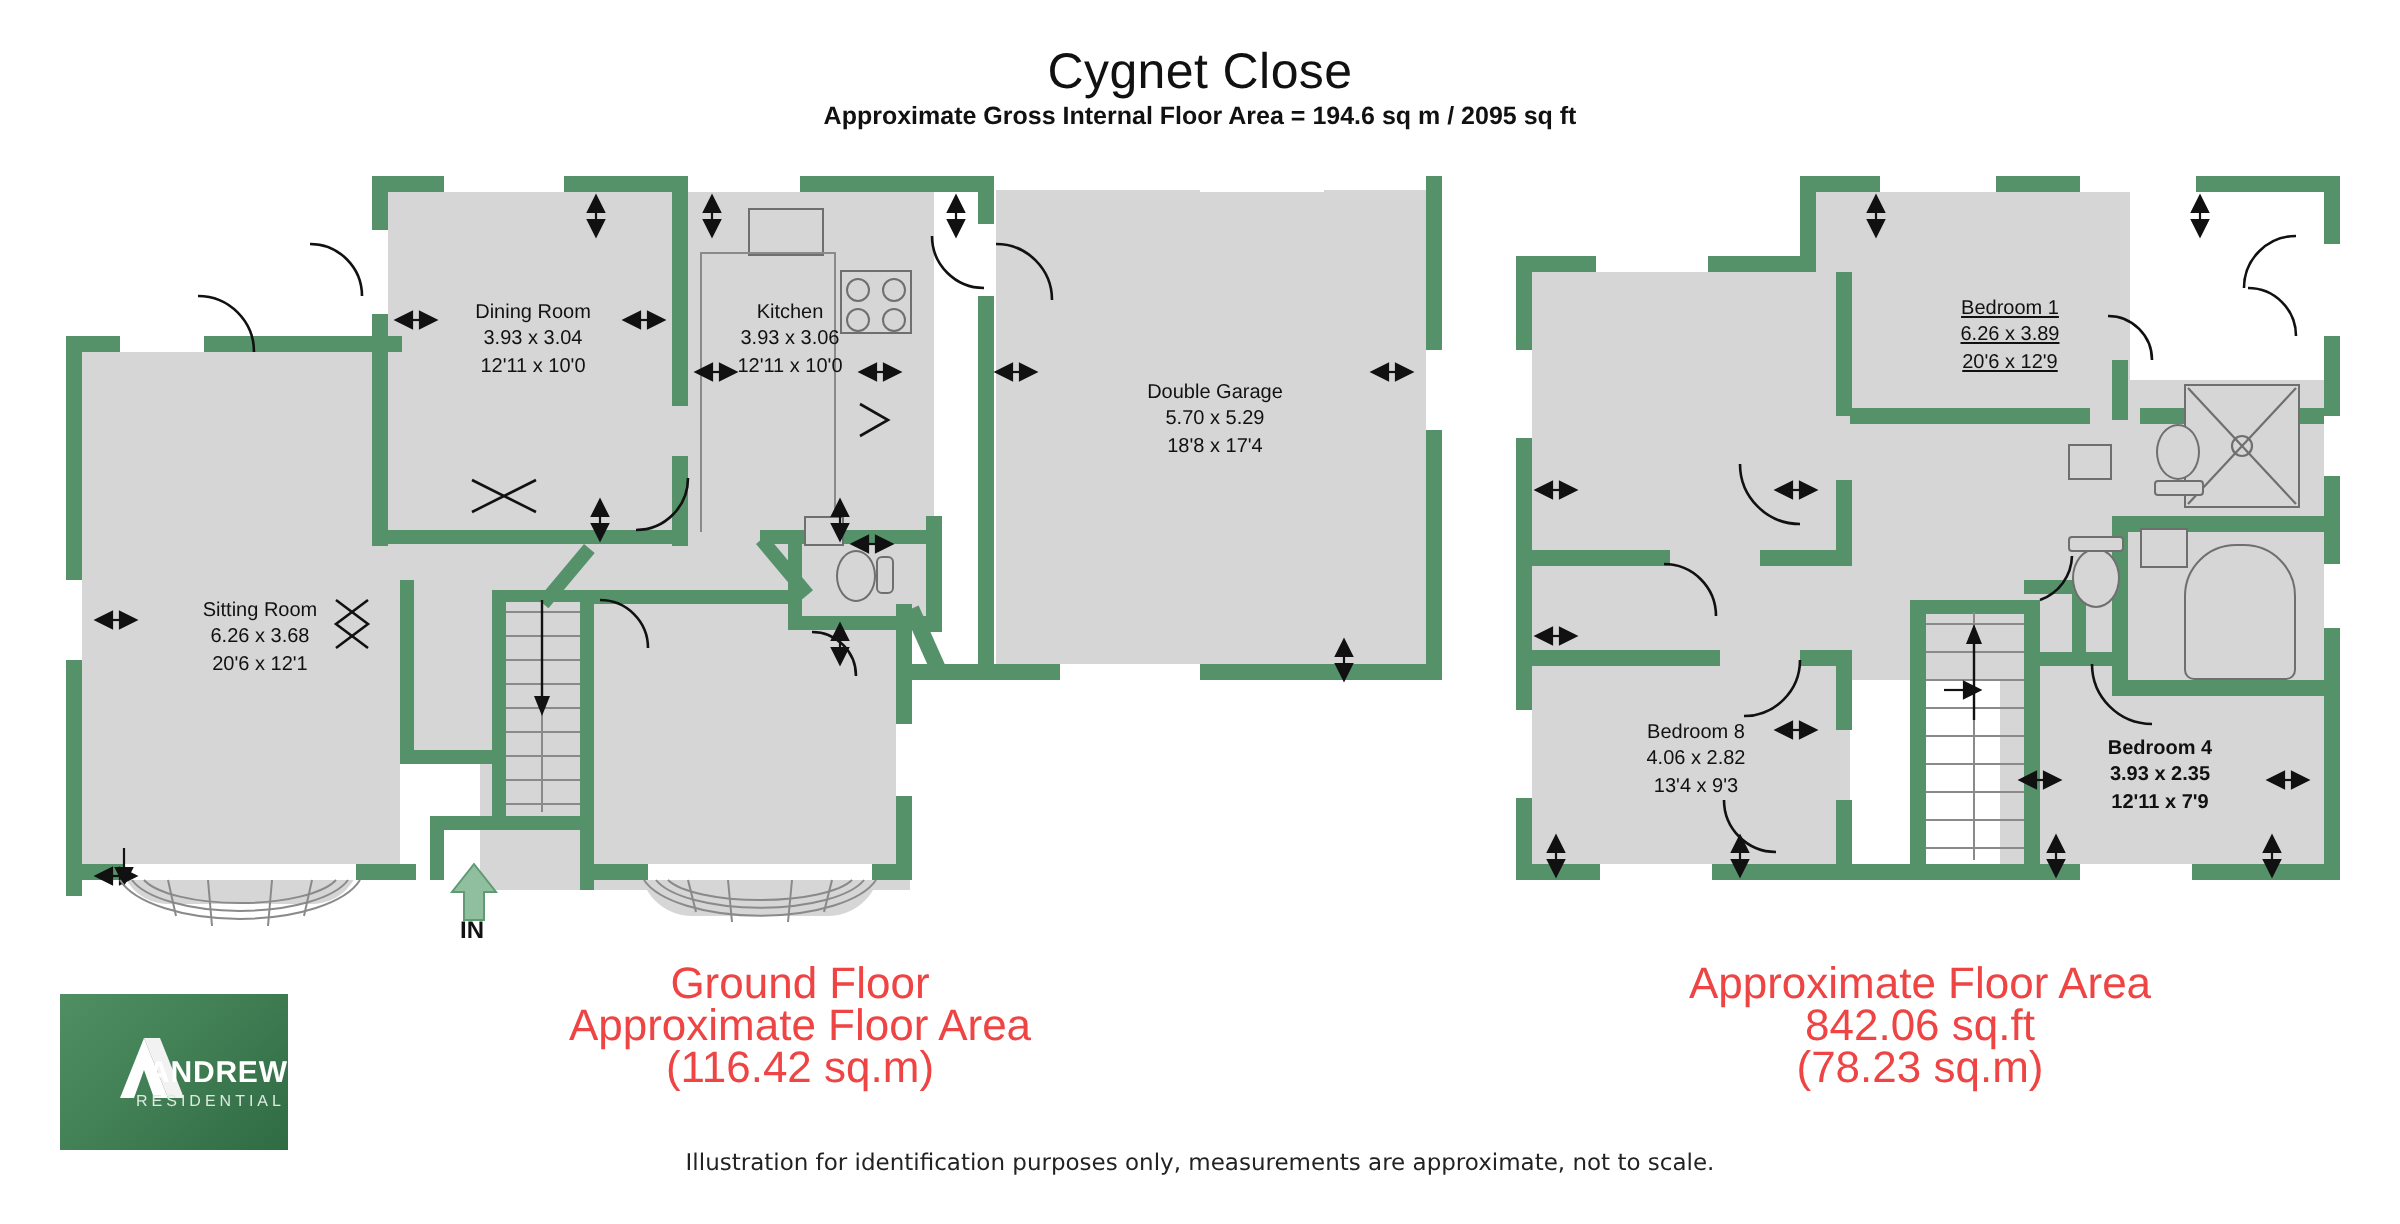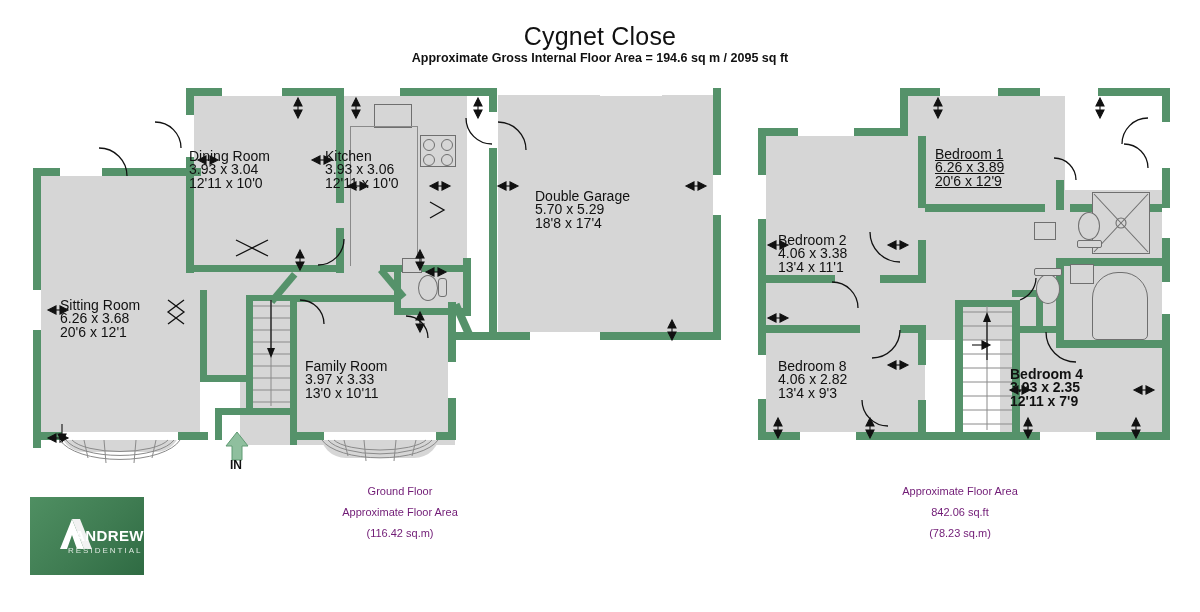--- a/index.html
+++ b/index.html
@@ -21,40 +21,40 @@
   #subtitle{
     position:absolute;left:0;top:51px;width:1200px;text-align:center;
     font-size:12.5px;font-weight:bold;color:#111;
   }
   #footer{
     position:absolute;left:0;top:574px;width:1200px;text-align:center;
     font-size:11.5px;color:#222;font-family:"DejaVu Sans",sans-serif;
   }
 
   
-  .floor-caption{position:absolute;text-align:center;font-size:11px;line-height:21px;color:#701a75;}
+  .floor-caption{position:absolute;text-align:center;font-size:22px;line-height:21px;color:#ef4444;}
   #ground-caption{left:275px;top:481px;width:250px;}
   #first-caption{left:835px;top:481px;width:250px;}
 
   
   #logo{
     position:absolute;left:30px;top:497px;width:114px;height:78px;
     background:linear-gradient(135deg,#4f8f62 0%,#3f7c52 55%,#2f6b43 100%);
     overflow:hidden;
   }
   #logo svg{position:absolute;left:0;top:0;}
 
   
   .wall{position:absolute;background:#55926a;}
   .floorfill{position:absolute;background:#d6d6d6;}
   .win{position:absolute;background:#ffffff;}
   .thinline{position:absolute;background:#8a8a8a;}
   .fixture{position:absolute;border:1.4px solid #6f6f6f;background:#d6d6d6;box-sizing:border-box;}
   .fixture.r{border-radius:50%;}
-  .label{position:absolute;text-align:left;font-size:14px;line-height:13.4px;color:#111;white-space:nowrap;}
+  .label{position:absolute;text-align:center;font-size:10px;line-height:13.4px;color:#111;white-space:nowrap;}
   svg.ov{position:absolute;left:0;top:0;overflow:visible;pointer-events:none;}
   #in-label{position:absolute;font-size:12px;font-weight:bold;color:#111;}
 </style>
 </head>
 <body>
 
 <div id="stage">
 
   <div id="title">Cygnet Close</div>
   <div id="subtitle">Approximate Gross Internal Floor Area = 194.6 sq m / 2095 sq ft</div>
@@ -278,25 +278,20 @@
       <div>3.93 x 3.06</div>
       <div>12'11 x 10'0</div>
     </div>
 
     <div class="label" style="left:535px;top:190px;width:145px;">
       <div>Double Garage</div>
       <div>5.70 x 5.29</div>
       <div>18'8 x 17'4</div>
     </div>
 
-    <div class="label" style="left:305px;top:360px;width:145px;">
-      <div>Family Room</div>
-      <div>3.97 x 3.33</div>
-      <div>13'0 x 10'11</div>
-    </div>
   </div>
 
   <div class="abs" id="first-plan" style="left:740px;top:0;width:460px;height:470px;">
 
     <div class="floorfill" style="left:165px;top:95px;width:160px;height:115px;"></div>
     <div class="floorfill" style="left:25px;top:135px;width:160px;height:140px;"></div>
     <div class="floorfill" style="left:25px;top:275px;width:300px;height:65px;"></div>
     <div class="floorfill" style="left:25px;top:330px;width:160px;height:110px;"></div>
     <div class="floorfill" style="left:260px;top:330px;width:165px;height:110px;"></div>
     <div class="floorfill" style="left:320px;top:190px;width:105px;height:75px;"></div>
@@ -437,25 +432,20 @@
           <polygon points="250,345 242,341 242,349"></polygon>
       </g>
     </svg>
 
     <div class="label" style="left:195px;top:148px;width:140px;text-decoration:underline;">
       <div>Bedroom 1</div>
       <div>6.26 x 3.89</div>
       <div>20'6 x 12'9</div>
     </div>
 
-    <div class="label" style="left:38px;top:234px;width:140px;">
-      <div>Bedroom 2</div>
-      <div>4.06 x 3.38</div>
-      <div>13'4 x 11'1</div>
-    </div>
 
     <div class="label" style="left:38px;top:360px;width:140px;">
       <div>Bedroom 8</div>
       <div>4.06 x 2.82</div>
       <div>13'4 x 9'3</div>
     </div>
 
     <div class="label" style="left:270px;top:368px;width:140px;font-weight:bold;">
       <div>Bedroom 4</div>
       <div>3.93 x 2.35</div>
@@ -477,13 +467,14 @@
 
   <div id="logo">
     <svg width="114" height="78" viewBox="0 0 114 78">
       <polygon points="30,52 42,22 54,52 47,52 42,38 37,52" fill="#ffffff"></polygon>
       <polygon points="42,22 50,22 62,52 54,52" fill="#f2f2f2"></polygon>
       <text x="44" y="44" font-family="Liberation Sans, sans-serif" font-size="15" font-weight="bold" fill="#ffffff" letter-spacing="0.4">ANDREWS</text>
       <text x="38" y="56" font-family="Liberation Sans, sans-serif" font-size="8" fill="#dfe9e1" letter-spacing="2">RESIDENTIAL</text>
     </svg>
   </div>
 
+  <div id="footer">Illustration for identification purposes only, measurements are approximate, not to scale.</div>
 </div>
 
 </body></html>

